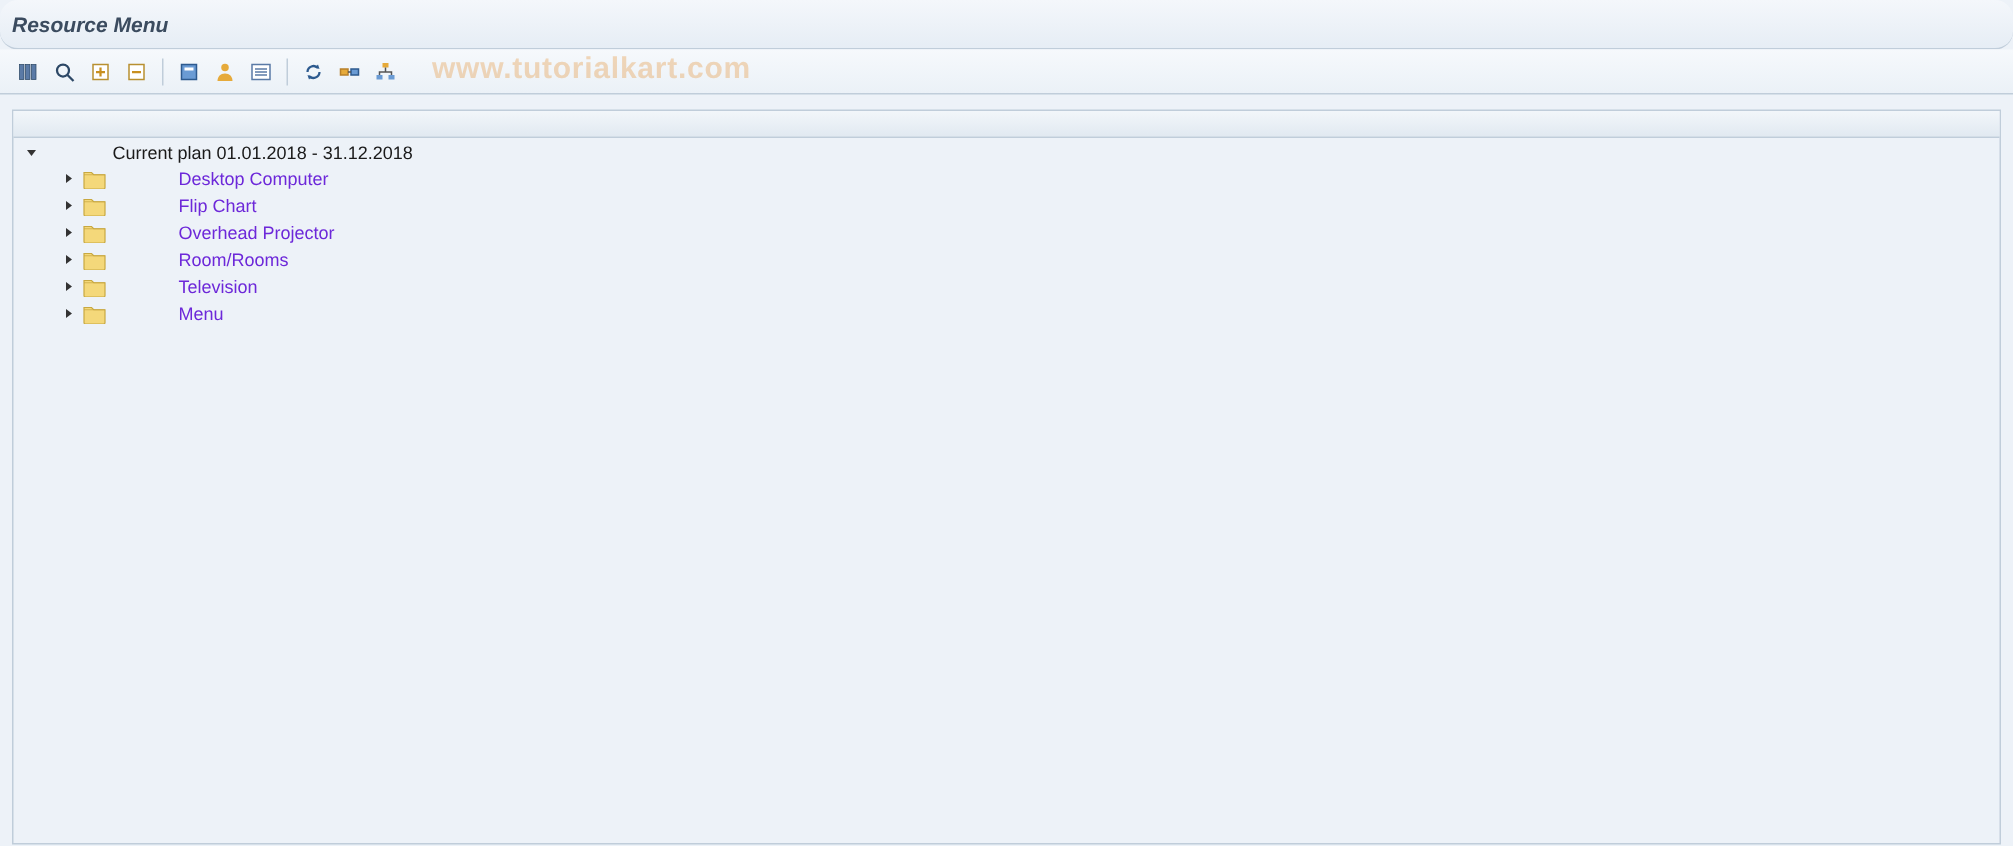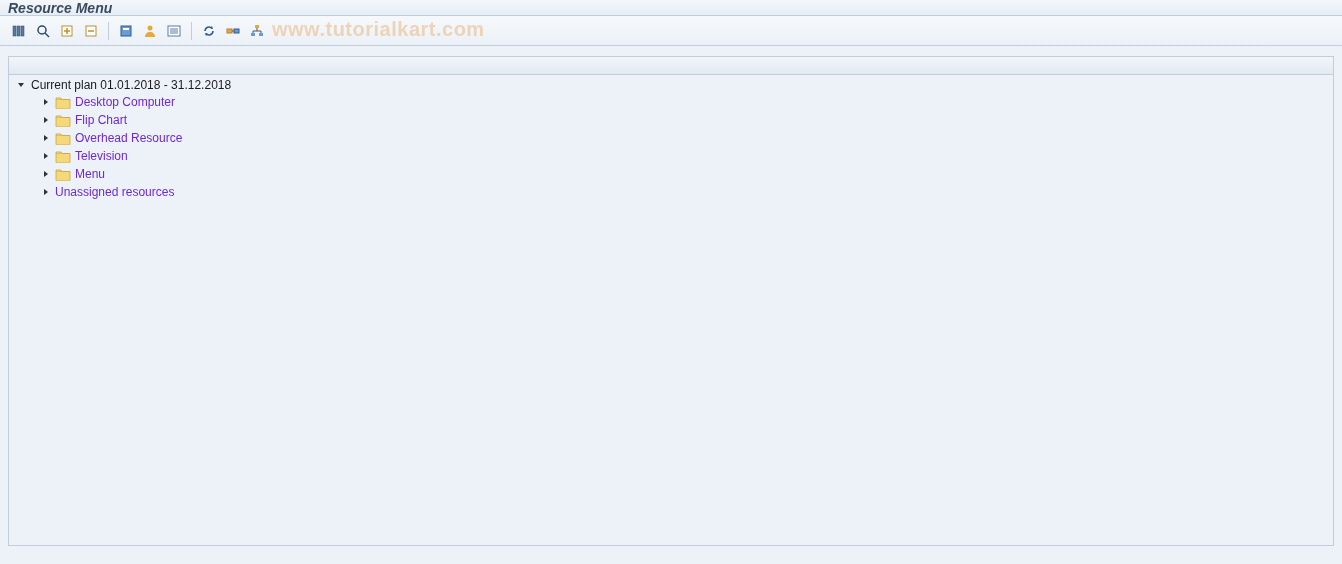--- a/index.html
+++ b/index.html
@@ -8,24 +8,25 @@
       font-size: 12px;
       background: #edf2f8;
       width: 1342px;
       height: 564px;
       overflow: hidden;
       position: relative;
     }
     .title-bar {
       background: linear-gradient(to bottom, #f4f7fb 0%, #e6edf5 100%);
       border-bottom: 1px solid #c0cdda;
-      height: 16px;
+      height: 33px;
       display: flex;
       align-items: center;
       padding: 0 8px;
+      border-radius: 12px;
     }
     .title-bar h1 {
       font-size: 14px;
       font-style: italic;
       font-weight: bold;
       color: #3b4b5f;
     }
     .toolbar {
       background: linear-gradient(to bottom, #f6f9fc 0%, #ebf1f7 100%);
       border-bottom: 1px solid #c0cdda;
@@ -47,21 +48,21 @@
       cursor: pointer;
     }
     .tb-sep {
       width: 1px;
       height: 18px;
       background: #c0cdda;
       margin: 0 4px;
     }
     .watermark {
       position: absolute;
-      left: 272px;
+      left: 288px;
       top: 2px;
       font-size: 20px;
       font-weight: bold;
       color: rgba(230, 150, 60, 0.35);
       letter-spacing: 0.5px;
       pointer-events: none;
       user-select: none;
     }
     .content-area {
       padding: 10px 8px 8px 8px;
@@ -109,21 +110,21 @@
       align-items: center;
       justify-content: center;
       margin-right: 4px;
     }
     .folder-icon {
       width: 16px;
       height: 13px;
       margin-right: 4px;
       flex-shrink: 0;
     }
-    .tree-label { white-space: nowrap; }
+    .tree-label { white-space: nowrap; margin-left: 44px; }
     svg { display: block; }
   </style>
 </head>
 <body>
 
 <div class="title-bar">
   <h1>Resource Menu</h1>
 </div>
 
 <div class="toolbar">
@@ -245,21 +246,35 @@
               <svg width="6" height="8" viewBox="0 0 6 8">
                 <path d="M1 1l4 3-4 3z" fill="#333"></path>
               </svg>
             </span>
             <span class="folder-icon">
               <svg width="16" height="13" viewBox="0 0 16 13">
                 <path d="M1 2h5l1.5 1.5H15v8.5a1 1 0 0 1-1 1H2a1 1 0 0 1-1-1z" fill="#f4d87a" stroke="#c8a840" stroke-width="0.8"></path>
                 <path d="M1 3.5h14" stroke="#c8a840" stroke-width="0.5"></path>
               </svg>
             </span>
-            <span class="tree-label">Overhead Resource</span>
+            <span class="tree-label">Overhead Projector</span>
+          </div>
+          <div class="tree-item">
+            <span class="expander">
+              <svg width="6" height="8" viewBox="0 0 6 8">
+                <path d="M1 1l4 3-4 3z" fill="#333"></path>
+              </svg>
+            </span>
+            <span class="folder-icon">
+              <svg width="16" height="13" viewBox="0 0 16 13">
+                <path d="M1 2h5l1.5 1.5H15v8.5a1 1 0 0 1-1 1H2a1 1 0 0 1-1-1z" fill="#f4d87a" stroke="#c8a840" stroke-width="0.8"></path>
+                <path d="M1 3.5h14" stroke="#c8a840" stroke-width="0.5"></path>
+              </svg>
+            </span>
+            <span class="tree-label">Room/Rooms</span>
           </div>
           <div class="tree-item">
             <span class="expander">
               <svg width="6" height="8" viewBox="0 0 6 8">
                 <path d="M1 1l4 3-4 3z" fill="#333"></path>
               </svg>
             </span>
             <span class="folder-icon">
               <svg width="16" height="13" viewBox="0 0 16 13">
                 <path d="M1 2h5l1.5 1.5H15v8.5a1 1 0 0 1-1 1H2a1 1 0 0 1-1-1z" fill="#f4d87a" stroke="#c8a840" stroke-width="0.8"></path>
@@ -274,25 +289,17 @@
                 <path d="M1 1l4 3-4 3z" fill="#333"></path>
               </svg>
             </span>
             <span class="folder-icon">
               <svg width="16" height="13" viewBox="0 0 16 13">
                 <path d="M1 2h5l1.5 1.5H15v8.5a1 1 0 0 1-1 1H2a1 1 0 0 1-1-1z" fill="#f4d87a" stroke="#c8a840" stroke-width="0.8"></path>
                 <path d="M1 3.5h14" stroke="#c8a840" stroke-width="0.5"></path>
               </svg>
             </span>
             <span class="tree-label">Menu</span>
-          </div>
-          <div class="tree-item">
-            <span class="expander">
-              <svg width="6" height="8" viewBox="0 0 6 8">
-                <path d="M1 1l4 3-4 3z" fill="#333"></path>
-              </svg>
-            </span>
-            <span class="tree-label">Unassigned resources</span>
           </div>
         </div>
     </div>
   </div>
 </div>
 
 </body></html>

